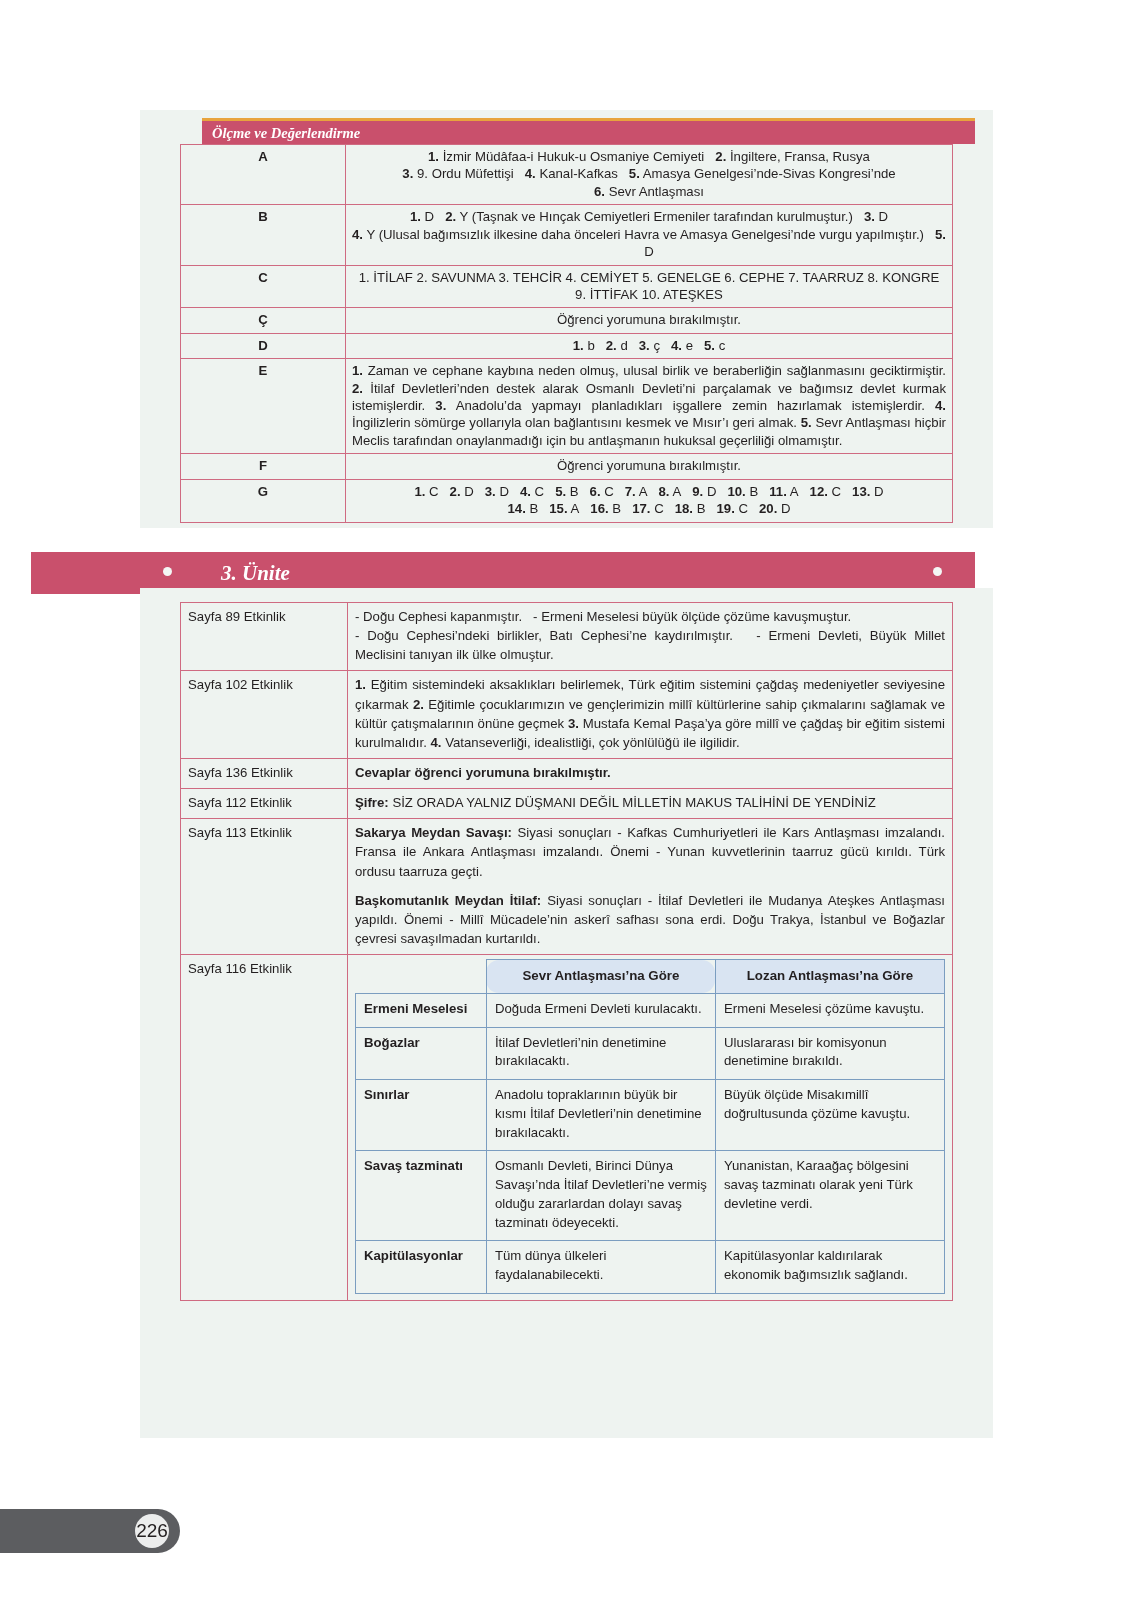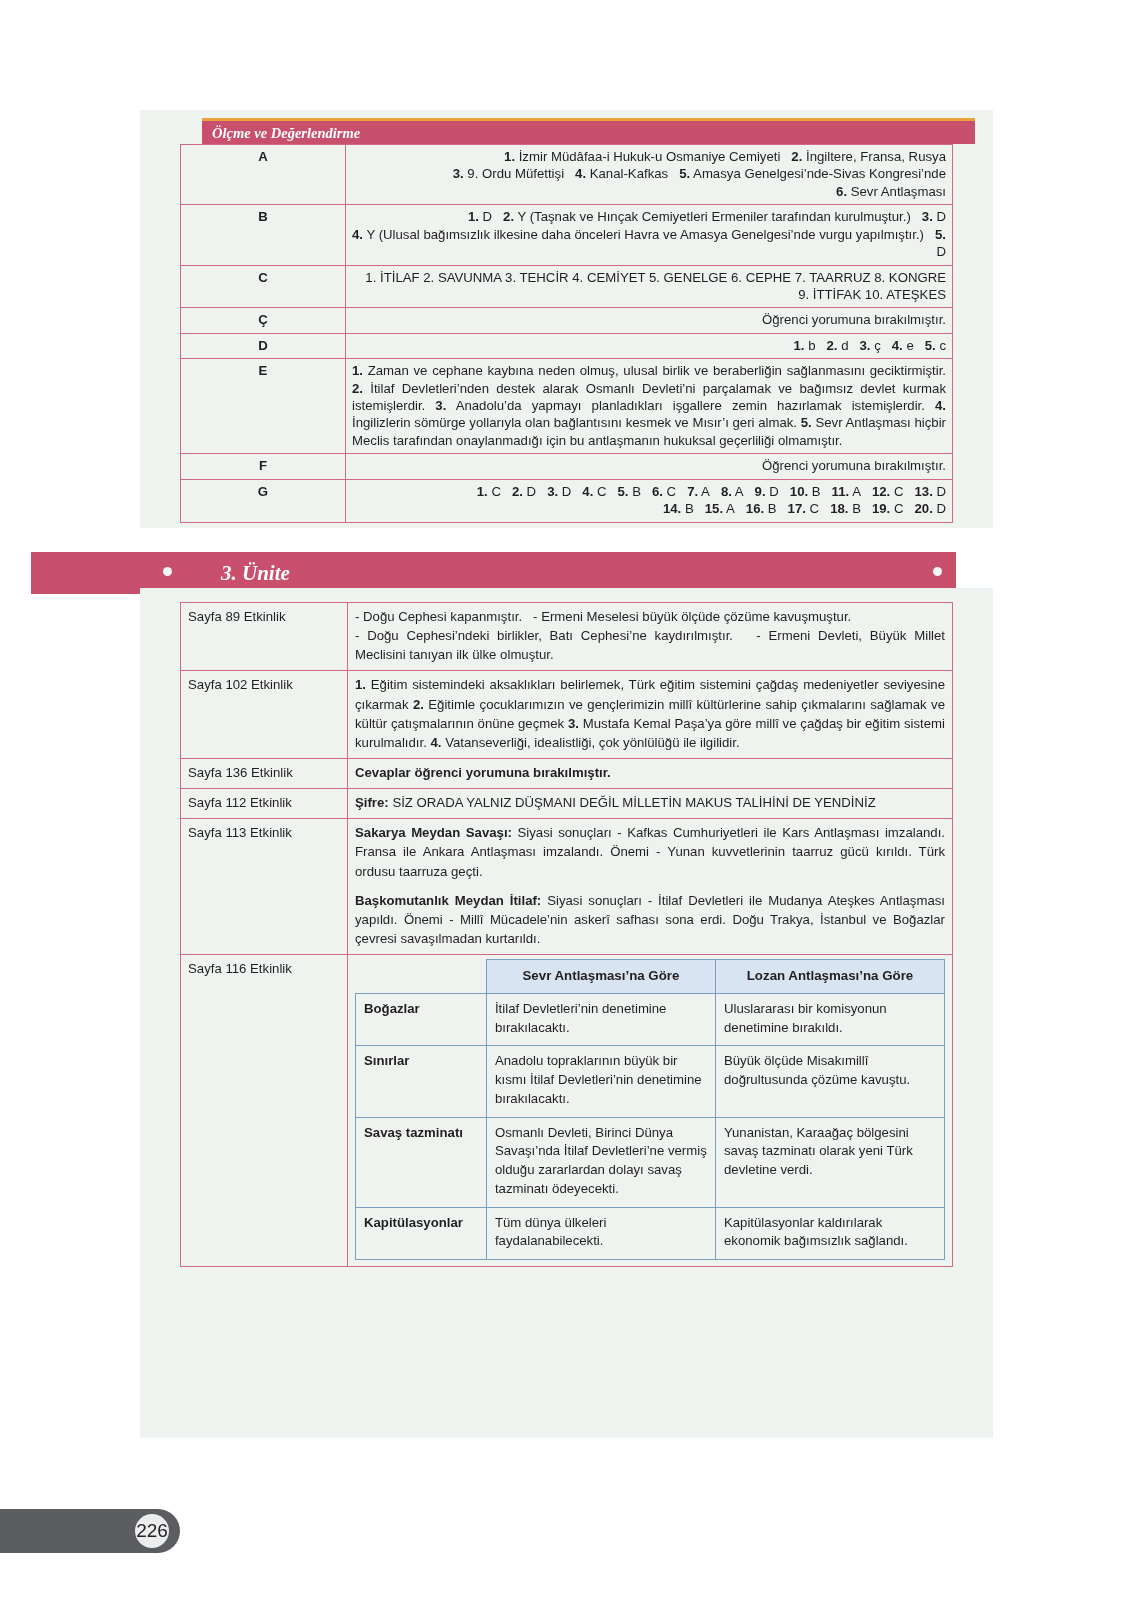--- a/index.html
+++ b/index.html
@@ -62,32 +62,33 @@
     color: #231f20;
   }
   td.akey-label {
     width: 152px;
     text-align: center;
     color: #c9506c;
     font-weight: bold;
     font-size: 13.5px;
     padding-top: 4px;
   }
-  td.akey-body { text-align: right; }
+  td.akey-body { text-align: center; }
   td.akey-body b { font-weight: bold; }
   td.akey-body.justify { text-align: justify; }
 
   
   .unit-banner {
     position: absolute;
     left: 31px;
     top: 552px;
     width: 925px;
     height: 42px;
     background: #c9506c;
+    padding-left: 19px;
   }
   .unit-banner-title {
     position: absolute;
     left: 190px;
     top: 9px;
     color: #ffffff;
     font-family: "Liberation Serif", serif;
     font-style: italic;
     font-weight: bold;
     font-size: 21px;
@@ -159,21 +160,21 @@
   table.cmp th {
     background: #d9e4f2;
     font-weight: bold;
     text-align: center;
     font-size: 13.3px;
     padding-top: 7px;
     padding-bottom: 7px;
   }
   table.cmp th.blank { background: transparent; border: none; }
   table.cmp td.cmp-row-label { font-weight: bold; width: 28%; }
-  .cmp-col-a { width: 36%; }
+  .cmp-col-a { width: 36%; border-radius: 13px; }
   .cmp-col-b { width: 36%; }
 
   
   .footer-bar {
     position: absolute;
     left: -60px;
     top: 1509px;
     width: 240px;
     height: 44px;
     background: #5c5d60;
@@ -282,20 +283,25 @@
           <table class="cmp">
             <thead>
               <tr>
                 <th class="blank"></th>
                 <th class="cmp-col-a">Sevr Antlaşması’na Göre</th>
                 <th class="cmp-col-b">Lozan Antlaşması’na Göre</th>
               </tr>
             </thead>
             <tbody>
               <tr>
+                <td class="cmp-row-label">Ermeni Meselesi</td>
+                <td class="cmp-col-a">Doğuda Ermeni Devleti kurulacaktı.</td>
+                <td class="cmp-col-b">Ermeni Meselesi çözüme kavuştu.</td>
+              </tr>
+              <tr>
                 <td class="cmp-row-label">Boğazlar</td>
                 <td class="cmp-col-a">İtilaf Devletleri’nin denetimine bırakılacaktı.</td>
                 <td class="cmp-col-b">Uluslararası bir komisyonun denetimine bırakıldı.</td>
               </tr>
               <tr>
                 <td class="cmp-row-label">Sınırlar</td>
                 <td class="cmp-col-a">Anadolu topraklarının büyük bir kısmı İtilaf Devletleri’nin denetimine bırakılacaktı.</td>
                 <td class="cmp-col-b">Büyük ölçüde Misakımillî doğrultusunda çözüme kavuştu.</td>
               </tr>
               <tr>

